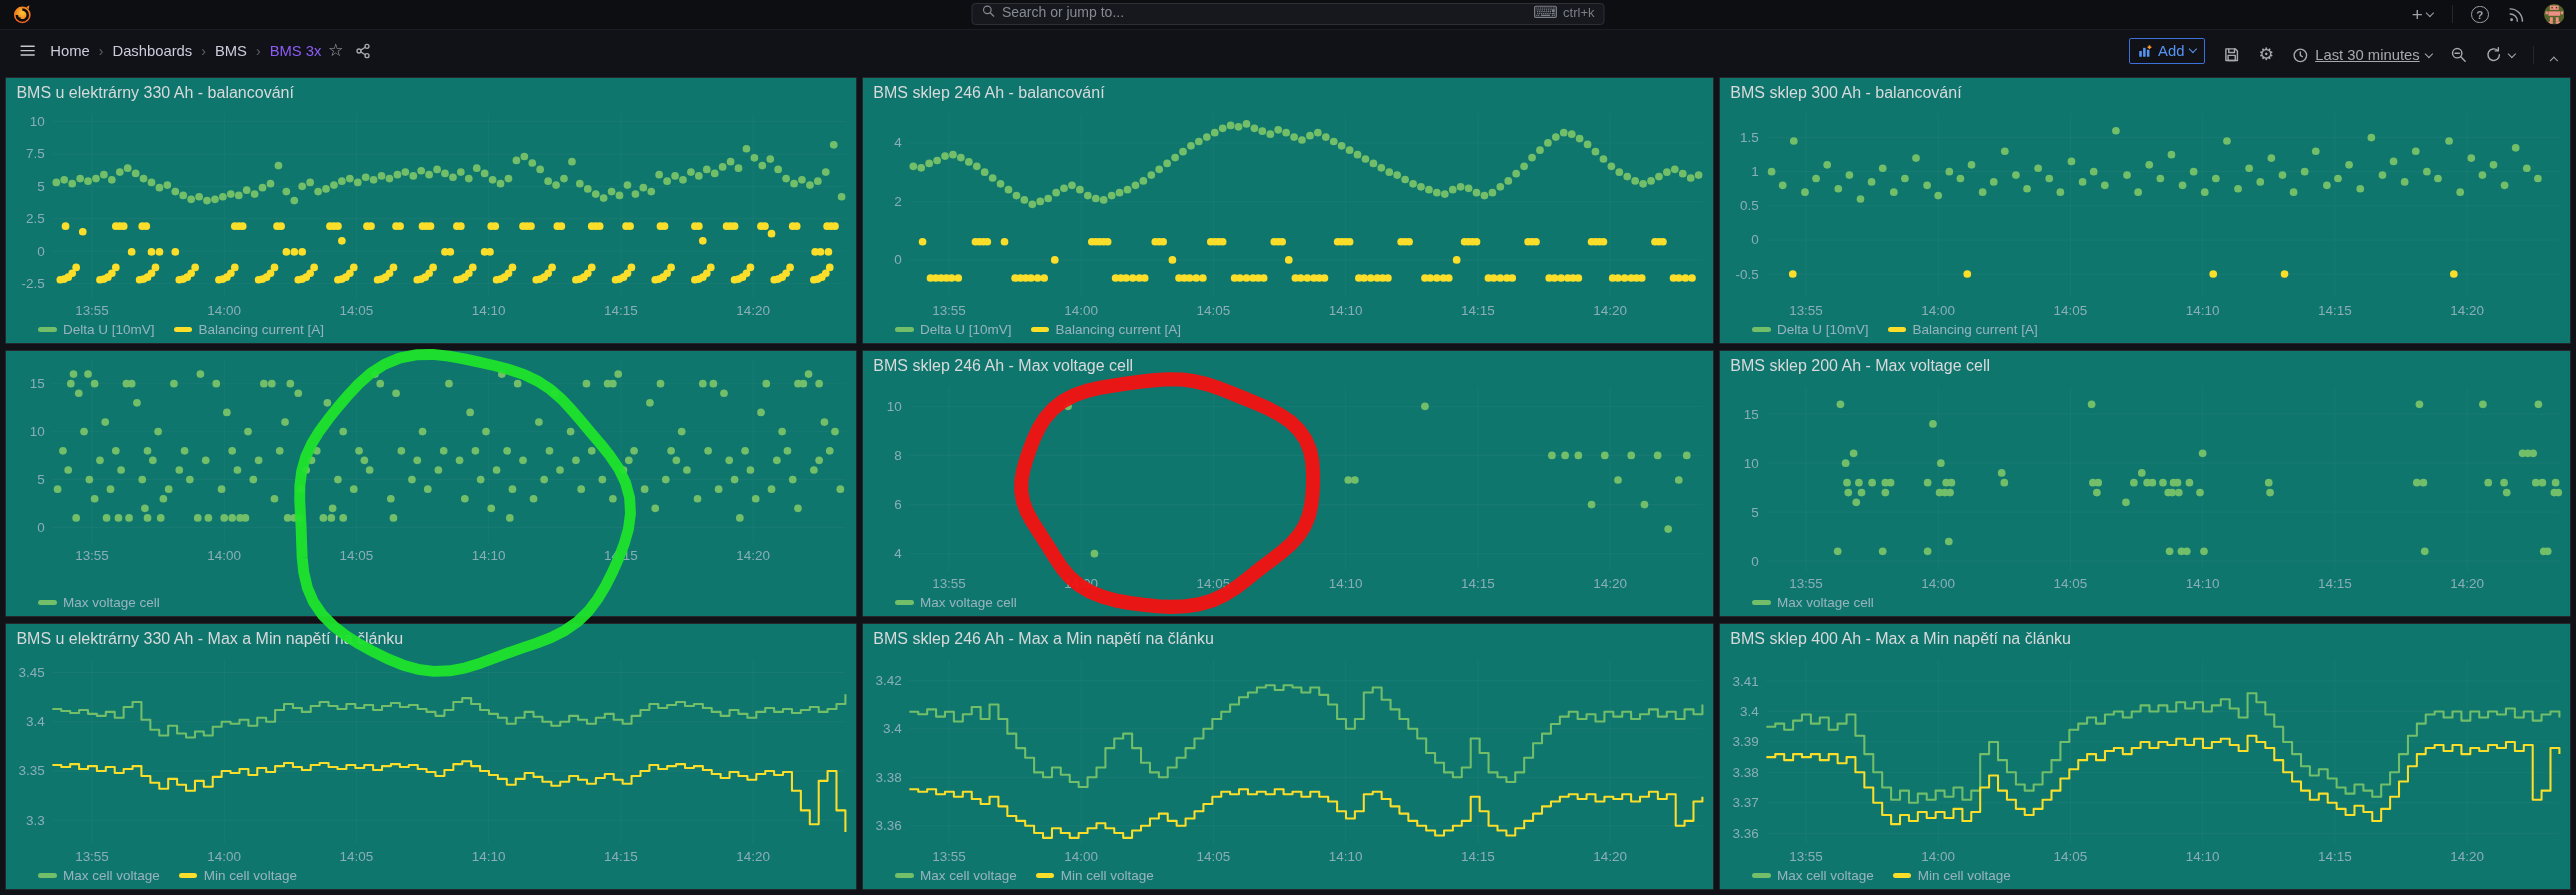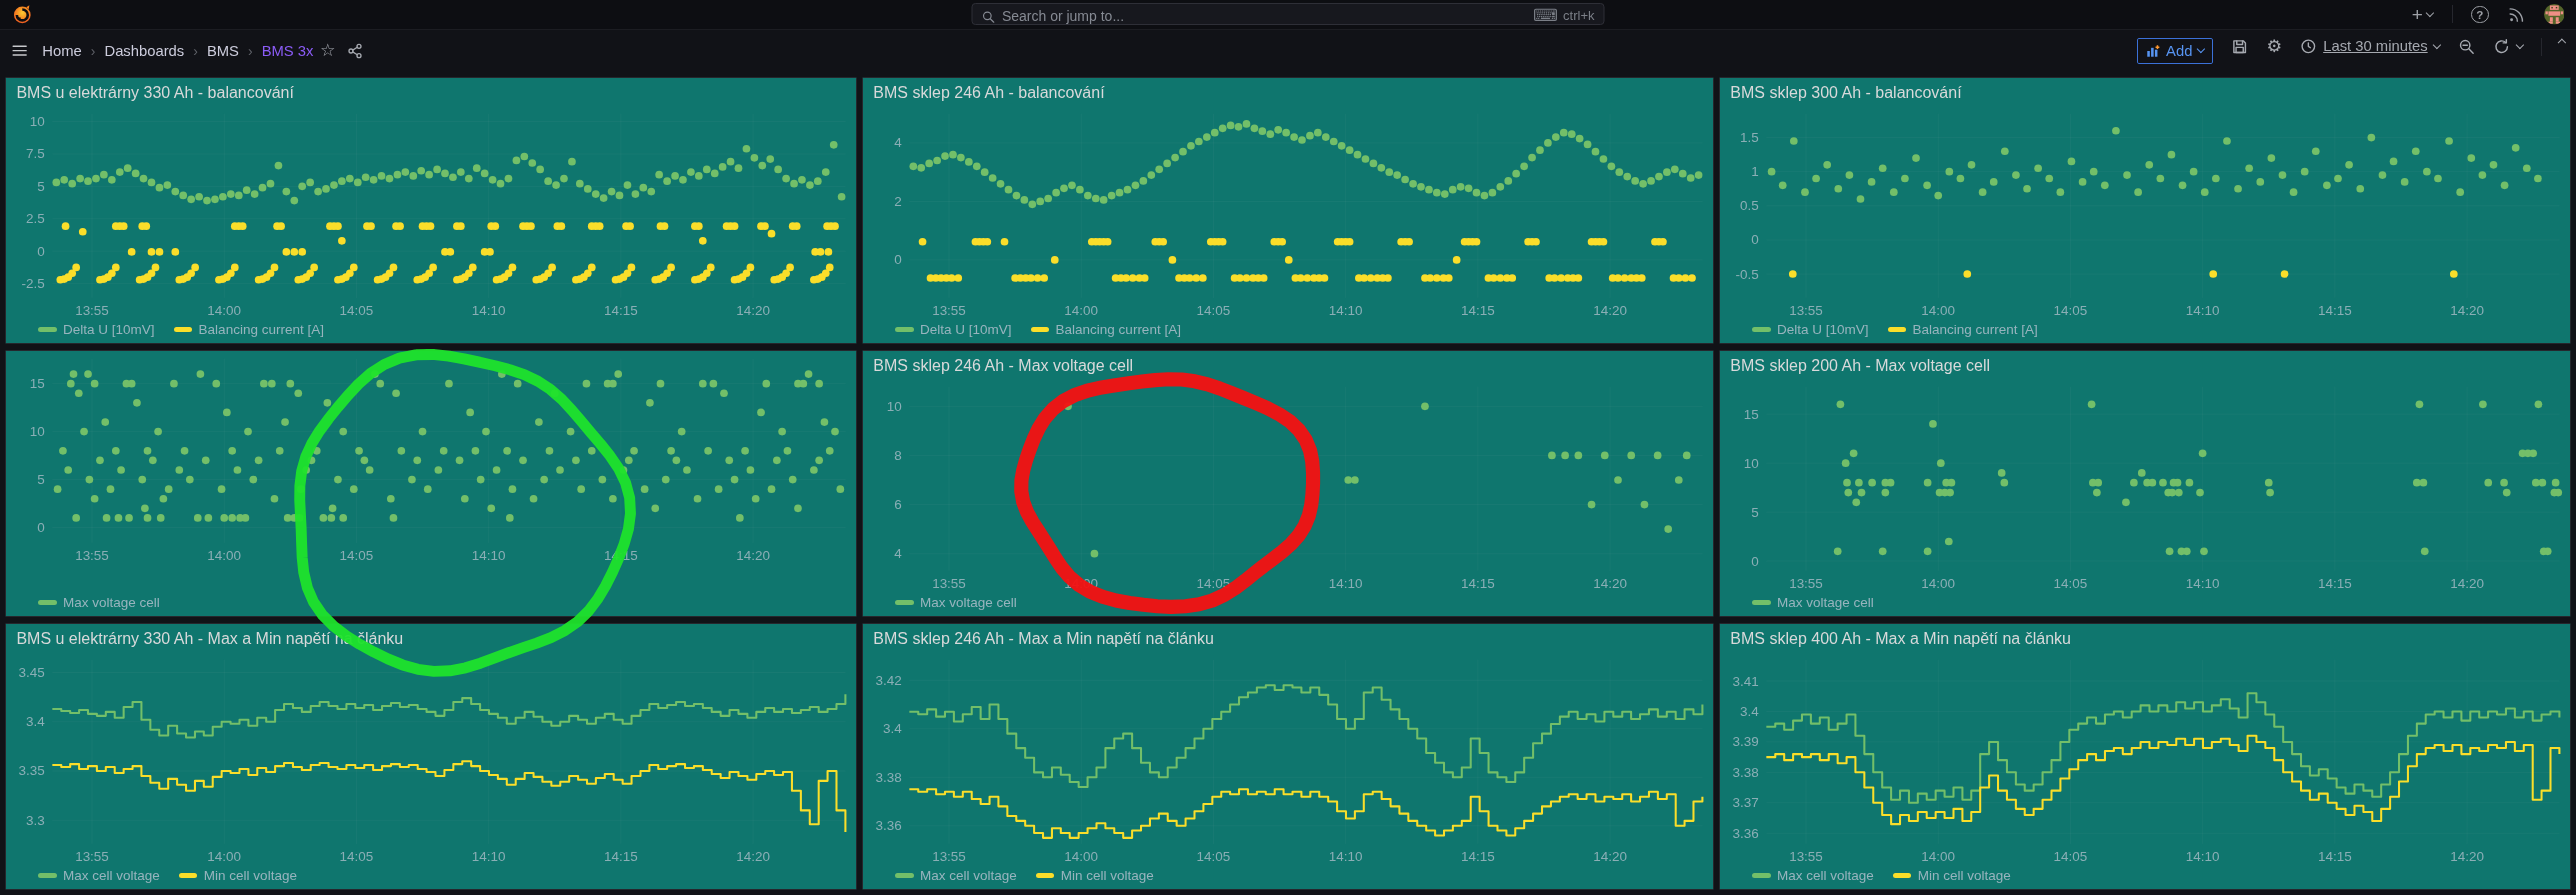--- a/index.html
+++ b/index.html
@@ -4,37 +4,37 @@
 <style>
   * { box-sizing: border-box; }
   html,body { margin:0; padding:0; background:#111217; width:2576px; height:896px;
     font-family:"Liberation Sans","DejaVu Sans",sans-serif; color:#d8d9da; overflow:hidden; }
 
   
   .topbar { height:29.5px; background:#0d0e12; border-bottom:0.6px solid #1c1d22;
     display:flex; align-items:center; padding:0 11.6px; position:relative; }
   .logo { width:20.6px; height:20.6px; display:flex; align-items:center; }
   .searchbox { position:absolute; left:50%; transform:translateX(-50%); width:633px; height:22px;
-    background:#17181e; border:0.6px solid #2e2f37; border-radius:3.9px; display:flex; align-items:flex-end;
+    background:#17181e; border:0.6px solid #2e2f37; border-radius:3.9px; display:flex; align-items:flex-start;
     gap:6.4px; padding:0 9px; color:#868a93; font-size:14px; }
   .searchbox .hint { margin-left:auto; display:flex; align-items:center; gap:5.1px; font-size:13px; color:#7b7f87; }
   .top-right { margin-left:auto; display:flex; align-items:center; gap:19px; color:#9da0a6; }
   .icon-btn { display:flex; align-items:center; gap:3.9px; color:#9da0a6; }
   .vdiv { width:0.6px; height:18px; background:#26272e; }
   .plus-glyph { font-size:19px; line-height:1; color:#9da0a6; }
   .qmark { width:17.3px; height:17.3px; border:1.3px solid #9da0a6; border-radius:50%;
     display:flex; align-items:center; justify-content:center; font-size:11.6px; font-weight:700; }
 
   
-  .toolbar { height:42px; display:flex; align-items:center; padding:0 11px; background:#111217; }
+  .toolbar { height:42px; display:flex; align-items:center; padding:0 19px; background:#111217; }
   .crumbs { display:flex; align-items:center; gap:9px; font-size:14.8px; color:#ccccdc; }
   .crumbs .sep { color:#5f6168; font-size:14px; }
   .crumbs .dim { color:#8b5cf6; }
   .star-glyph { font-size:17.3px; color:#a6a9b0; margin-left:6.4px; }
-  .tool-right { margin-left:auto; display:flex; align-items:flex-start; gap:18px; color:#a6a9b0; font-size:14.8px; }
+  .tool-right { margin-left:auto; display:flex; align-items:flex-end; gap:18px; color:#a6a9b0; font-size:14.8px; }
   .add-btn { display:flex; align-items:center; gap:5.8px; border:0.6px solid #3b71d9; border-radius:1.9px;
     height:26px; padding:0 8.3px; color:#5794F2; font-size:14.8px; font-weight:500; }
   .chev { display:inline-block; width:5.8px; height:5.8px; border-right:1.3px solid currentColor;
     border-bottom:1.3px solid currentColor; transform:rotate(45deg); margin-top:-2.6px; }
   .chev.up { transform:rotate(-135deg); margin-top:2.6px; }
   .timepick { display:flex; align-items:center; gap:6.4px;text-decoration:underline; }
   .glyph { font-size:17.3px; line-height:1; }
 
   
   .grid { height:824px; padding:5.1px; display:grid; grid-template-columns:repeat(3,1fr);

